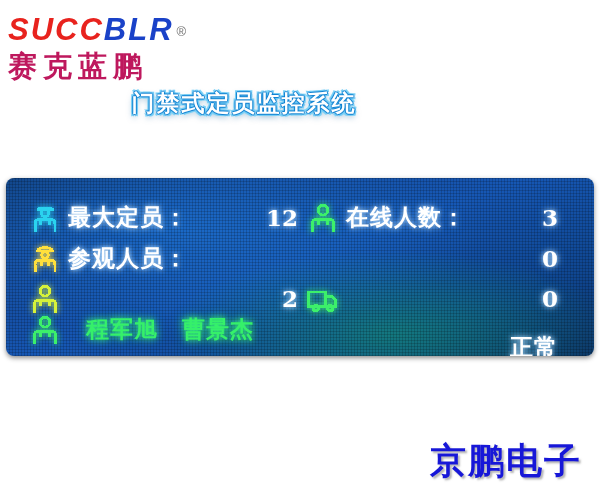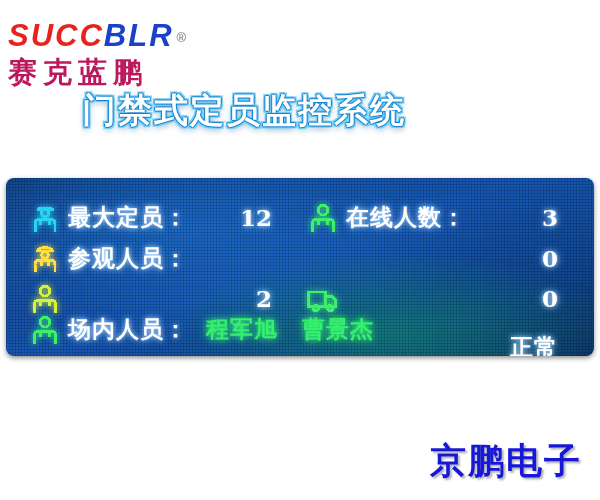--- a/index.html
+++ b/index.html
@@ -12,21 +12,21 @@
     background: #ffffff;
     font-family: "Liberation Sans", sans-serif;
     overflow: hidden;
     position: relative;
   }
 
   
   #brand {
     position: absolute;
     left: 8px;
-    top: 20px;
+    top: 14px;
     width: 230px;
     height: 70px;
   }
   #brand-wordmark {
     position: relative;
     height: 32px;
     line-height: 32px;
     white-space: nowrap;
     font-family: "Liberation Sans", sans-serif;
     font-weight: bold;
@@ -58,21 +58,21 @@
 
   
   #page-title {
     position: absolute;
     left: 0;
     top: 88px;
     width: 488px;
     text-align: center;
     font-family: "DejaVu Sans", sans-serif;
     font-weight: bold;
-    font-size: 34px;
+    font-size: 23px;
     letter-spacing: 2px;
     color: #ffffff;
     text-shadow:
        0 0 1px #0c7fd0,
        1px 0 1px #0c7fd0,
       -1px 0 1px #0c7fd0,
        0 1px 1px #0c7fd0,
        0 -1px 1px #0c7fd0,
        2px 2px 0 #7fd4f7,
       -2px 2px 0 #7fd4f7,
@@ -148,21 +148,20 @@
     text-shadow: 0 0 5px rgba(190,225,255,.95), 0 0 10px rgba(120,190,255,.6);
     white-space: nowrap;
   }
   .led-value {
     margin-left: auto;
     font-family: "DejaVu Serif", serif;
     font-weight: bold;
     font-size: 23px;
     color: #ffffff;
     text-shadow: 0 0 5px rgba(190,225,255,.95), 0 0 10px rgba(120,190,255,.6);
-    padding-right: 26px;
     white-space: nowrap;
   }
   .cell-right .led-value { padding-right: 22px; }
 
   
   .row-names { height: 40px; }
   .names-block {
     display: flex;
     align-items: center;
     flex: 1;
@@ -289,21 +288,20 @@
     </div>
 
     <div class="led-row row-names">
       <svg class="led-icon" viewBox="0 0 24 24" style="color:#3cf06a">
         <g fill="none" stroke="#3cf06a" stroke-width="2" shape-rendering="crispEdges">
           <circle cx="12" cy="6.5" r="3.4"></circle>
           <path d="M4.5 22 v-6 q0-3.2 3.2-3.2 h8.6 q3.2 0 3.2 3.2 v6"></path>
           <path d="M9 12.8 v4.4 M15 12.8 v4.4"></path>
         </g>
       </svg>
-      <span class="led-label">场内人员：</span>
       <div class="names-block">
         <span class="led-names">程军旭　曹景杰</span>
         <span class="led-status">正常</span>
       </div>
     </div>
 
   </div>
 </div>
 
 <div id="footer-mark">京鹏电子</div>

